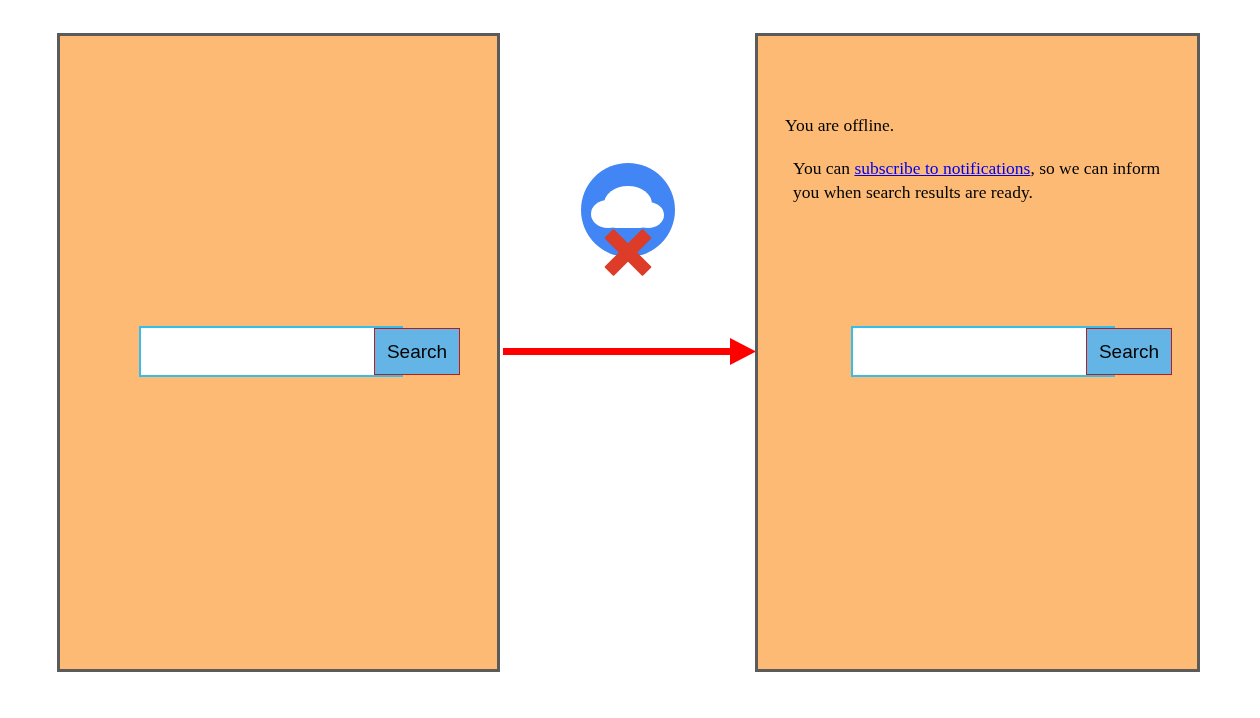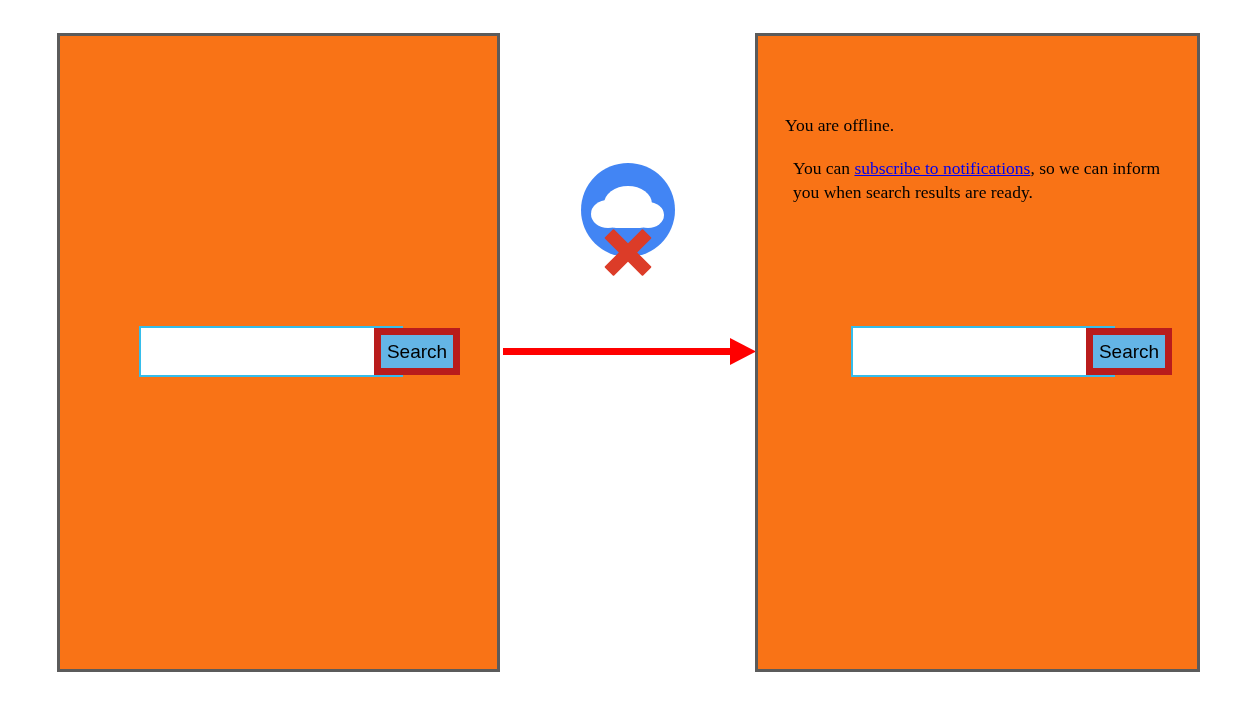--- a/index.html
+++ b/index.html
@@ -20,21 +20,21 @@
     left: 0;
     top: 0;
     width: 1260px;
     height: 718px;
   }
 
   
   .screen {
     position: absolute;
     box-sizing: border-box;
-    background: #f97316;
+    background: #fdba74;
     border: 3px solid #5b5b5b;
   }
   #screen-before {
     left: 57px;
     top: 33px;
     width: 443px;
     height: 639px;
   }
   #screen-after {
     left: 755px;
@@ -95,21 +95,21 @@
     padding: 0 6px;
     font-family: "Liberation Sans", sans-serif;
     font-size: 17px;
     color: #111111;
   }
   .search-button {
     box-sizing: border-box;
     width: 86px;
     flex: 0 0 86px;
     background: #64b5e6;
-    border: 7px solid #b91c1c;
+    border: 1px solid #b91c1c;
     margin: 0;
     padding: 0;
     display: flex;
     align-items: center;
     justify-content: center;
     font-family: "Liberation Sans", sans-serif;
     font-size: 19px;
     color: #000000;
     cursor: pointer;
   }

